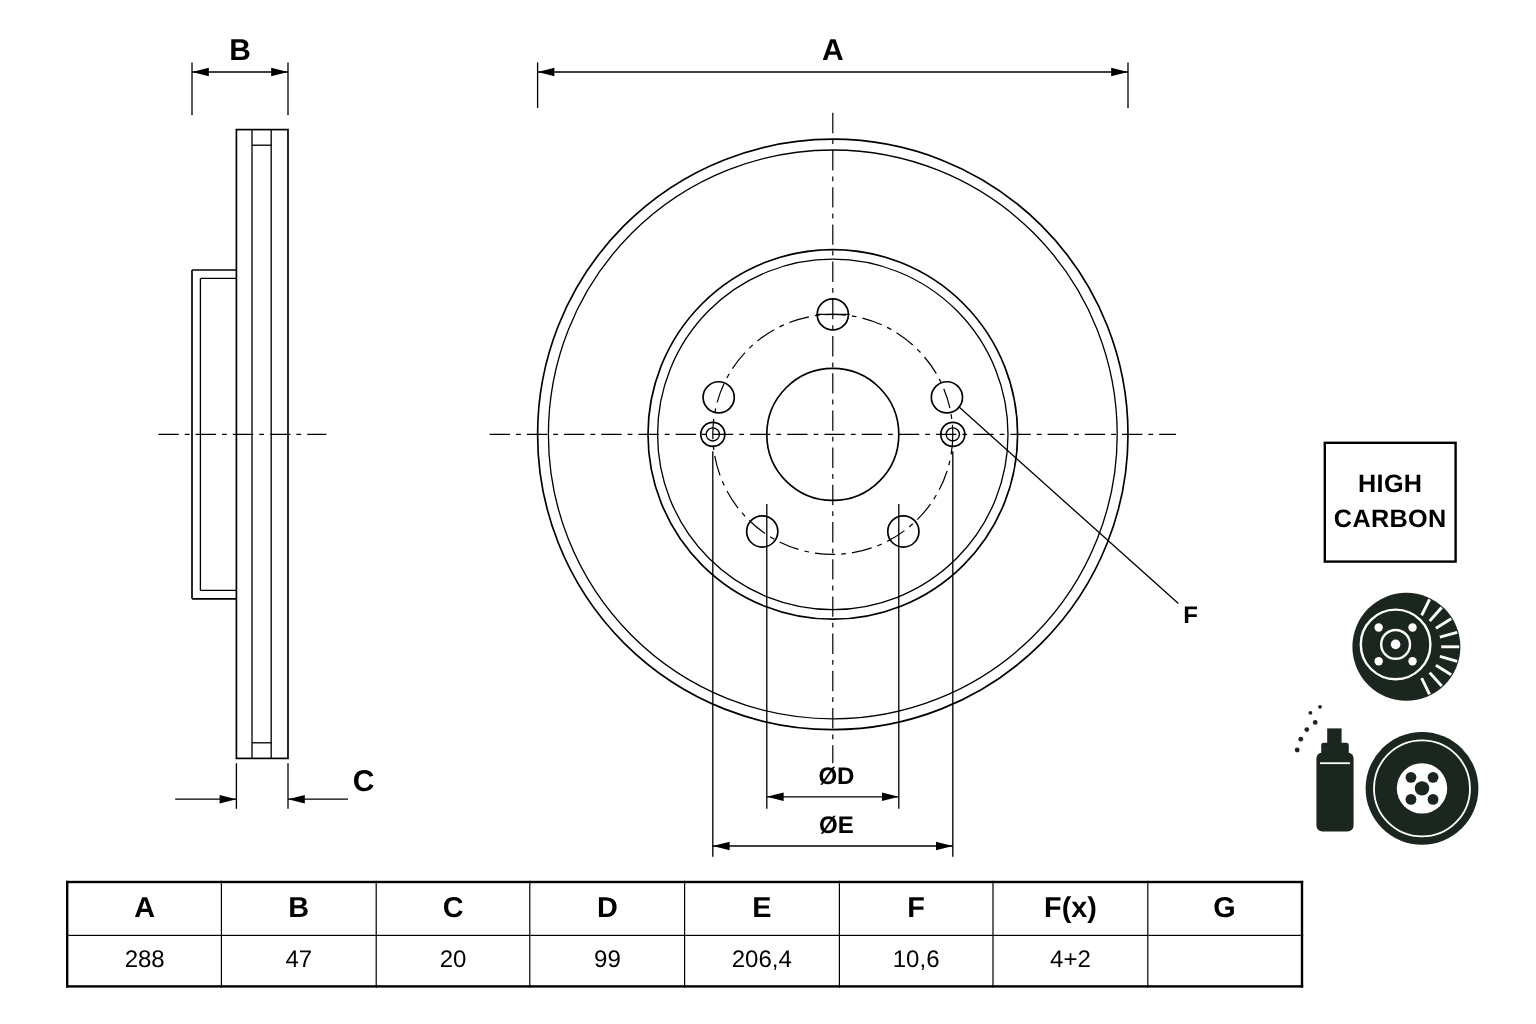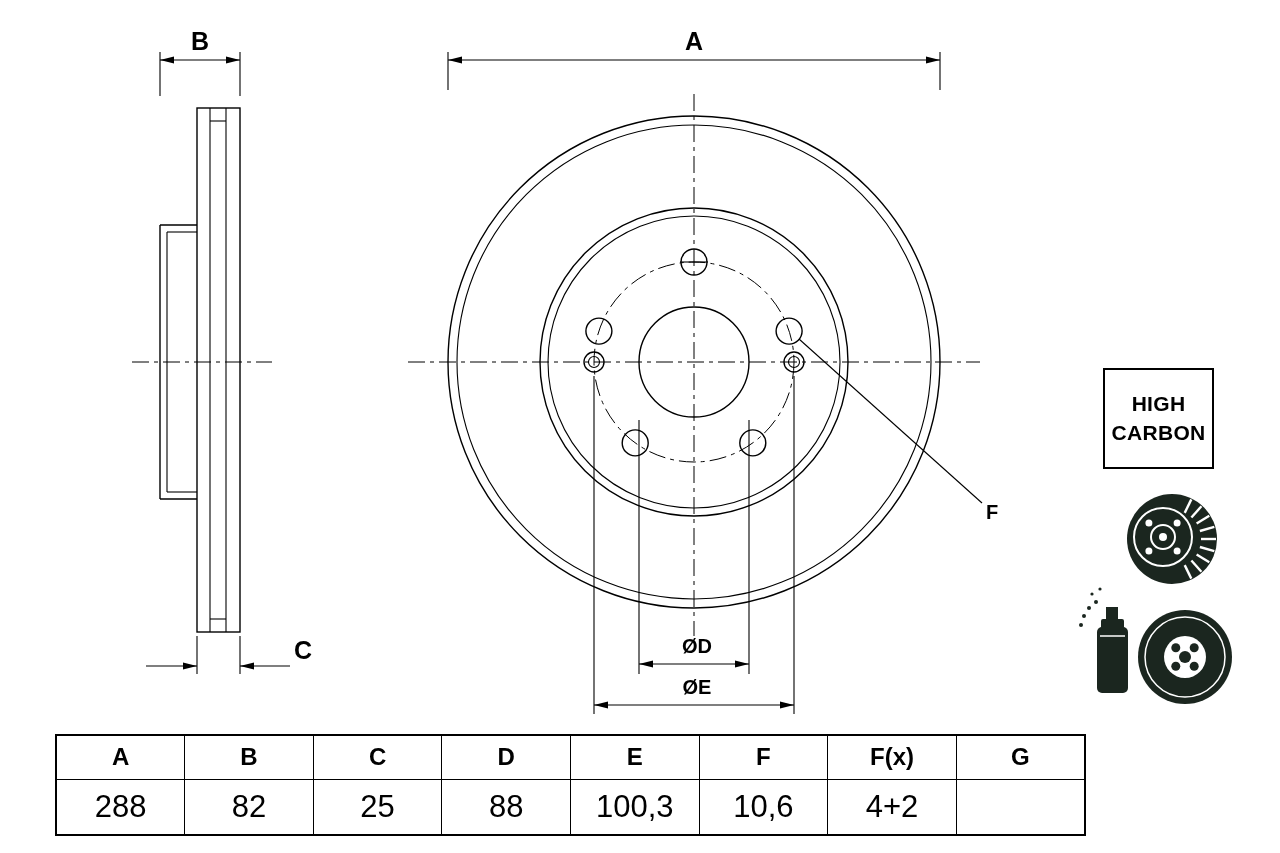--- a/index.html
+++ b/index.html
@@ -46,21 +46,21 @@
     table-layout: fixed;
     border: 2px solid #000;
     background: #fff;
   }
   table.dims th, table.dims td {
     border: 1px solid #000;
     text-align: center;
     vertical-align: middle;
   }
   table.dims th { height: 44px; font-size: 24px; font-weight: bold; }
-  table.dims td { height: 56px; font-size: 31px; font-weight: normal; }
+  table.dims td { height: 43px; font-size: 20px; font-weight: normal; }
 </style>
 </head>
 <body>
 
 <div class="stage">
 
   <svg class="drawing" width="1280" height="730" viewBox="0 0 1280 730">
 
     <g>
 
@@ -221,24 +221,24 @@
         <th>D</th>
         <th>E</th>
         <th>F</th>
         <th>F(x)</th>
         <th>G</th>
       </tr>
     </thead>
     <tbody>
       <tr>
         <td>288</td>
-        <td>82</td>
-        <td>25</td>
-        <td>88</td>
-        <td>100,3</td>
+        <td>47</td>
+        <td>20</td>
+        <td>99</td>
+        <td>206,4</td>
         <td>10,6</td>
         <td>4+2</td>
         <td></td>
       </tr>
     </tbody>
   </table>
 
 </div>
 
 </body></html>

